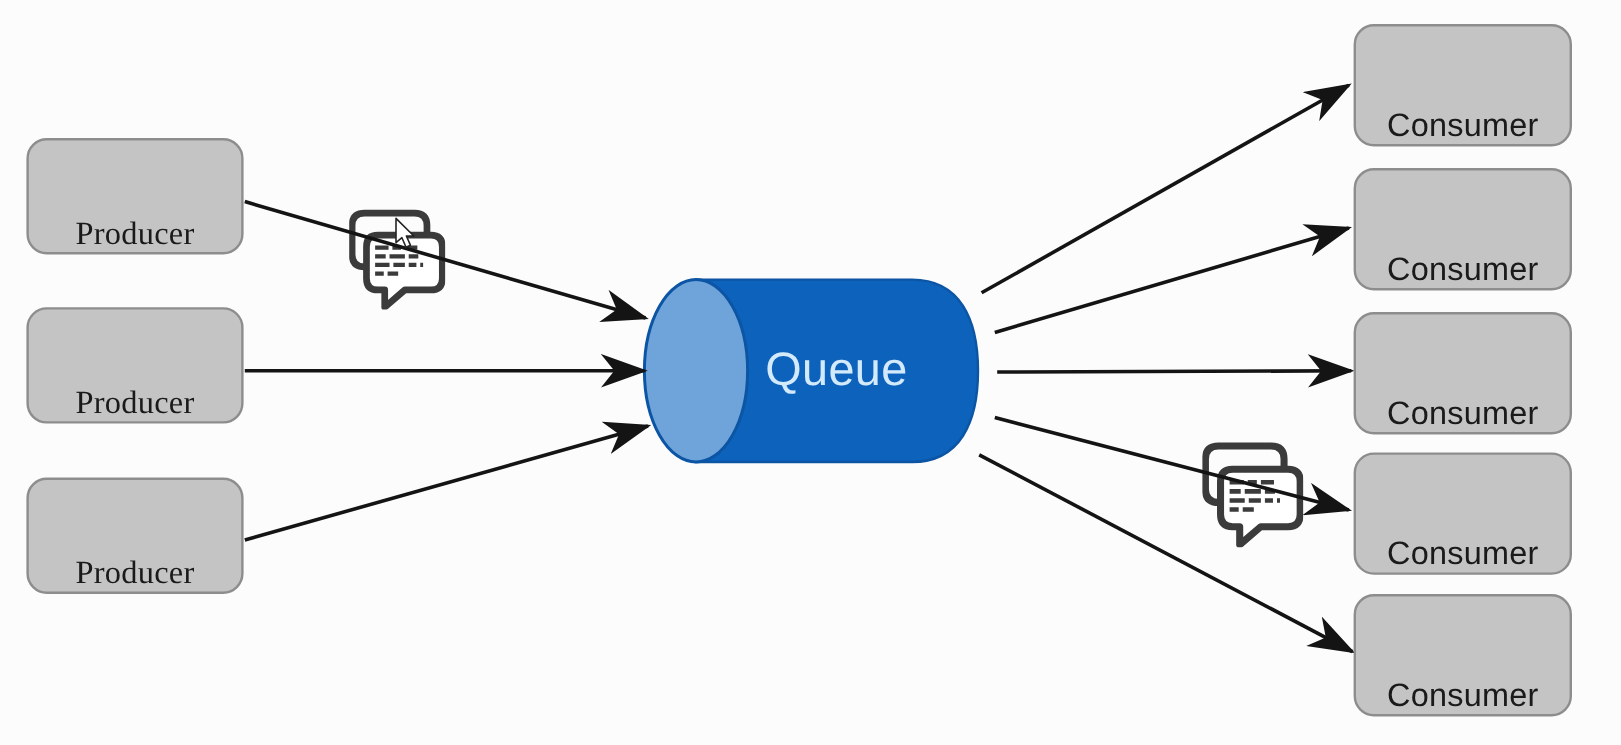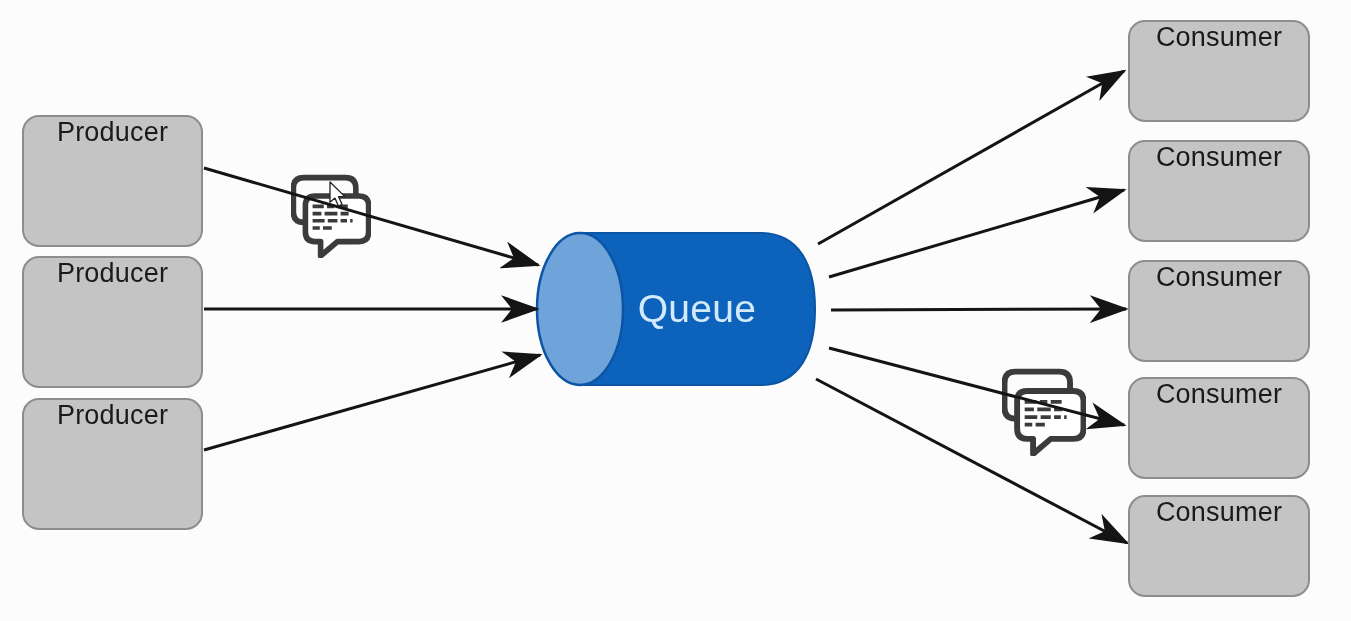--- a/index.html
+++ b/index.html
@@ -32,27 +32,27 @@
     width: 1351px;
     height: 621px;
   }
   .node {
     position: absolute;
     box-sizing: border-box;
     background: var(--node-fill);
     border: 2px solid var(--node-border);
     border-radius: 17px;
     display: flex;
-    align-items: flex-start;
+    align-items: flex-end;
     justify-content: center;
     font-size: 27px;
     color: var(--node-text);
     letter-spacing: 0.2px;
   }
-  .producer { left: 22px; width: 181px; height: 132px; }
+  .producer { left: 22px; width: 181px; height: 97px; font-family: Liberation Serif, serif; }
   .producer.p1 { top: 115px; }
   .producer.p2 { top: 256px; }
   .producer.p3 { top: 398px; }
   .consumer { left: 1128px; width: 182px; height: 102px; }
   .consumer.c1 { top: 20px; }
   .consumer.c2 { top: 140px; }
   .consumer.c3 { top: 260px; }
   .consumer.c4 { top: 377px; }
   .consumer.c5 { top: 495px; }
   .queue-label {

